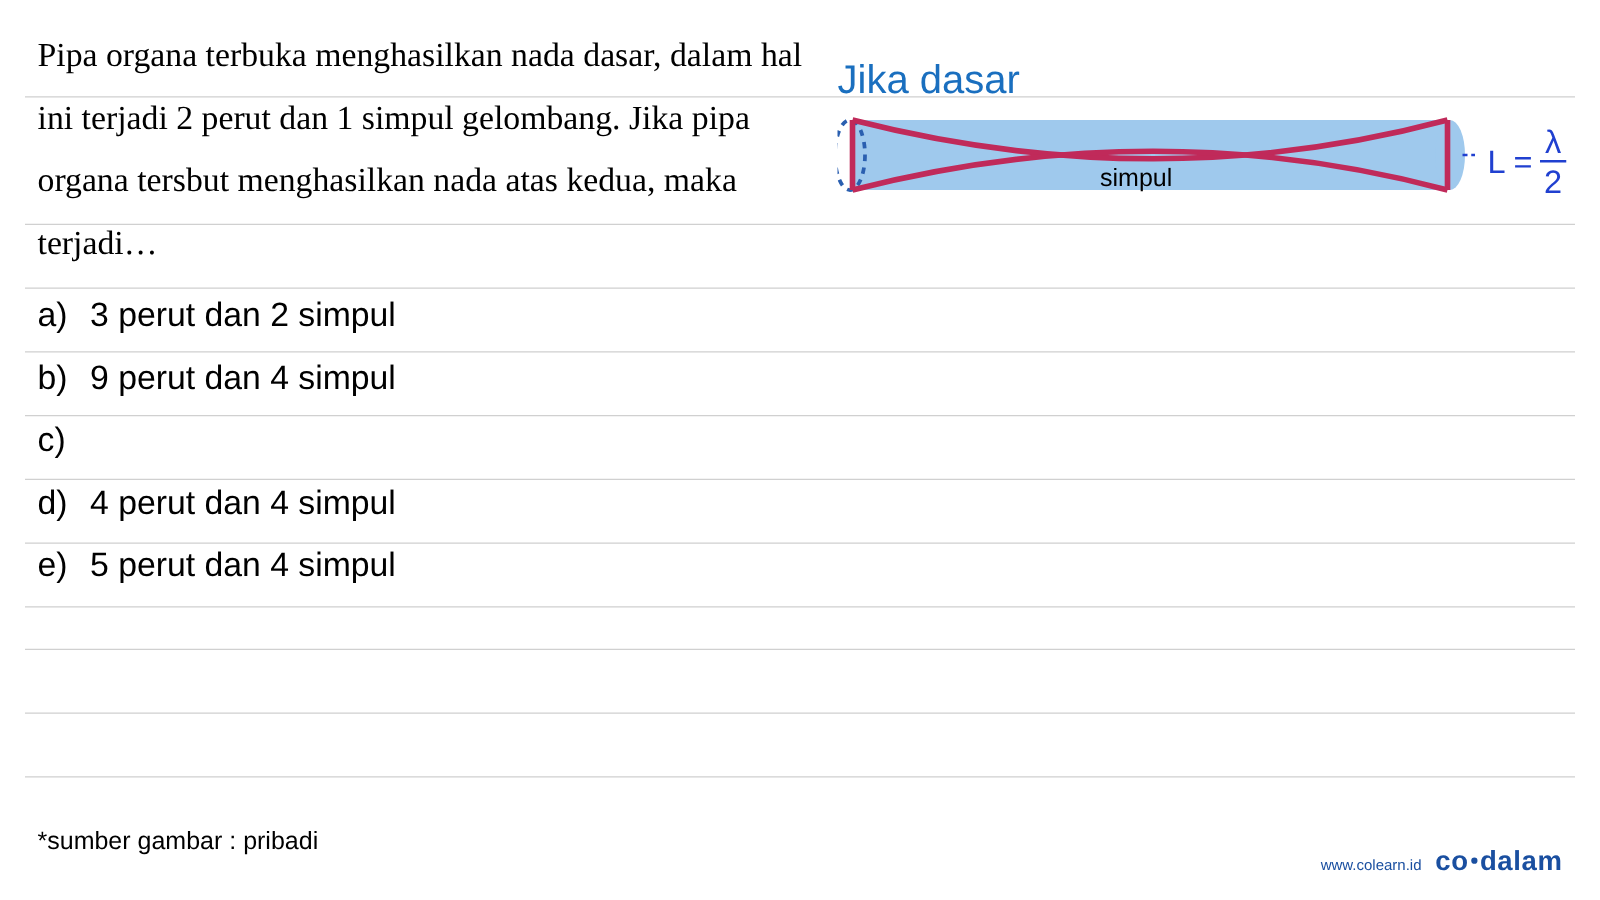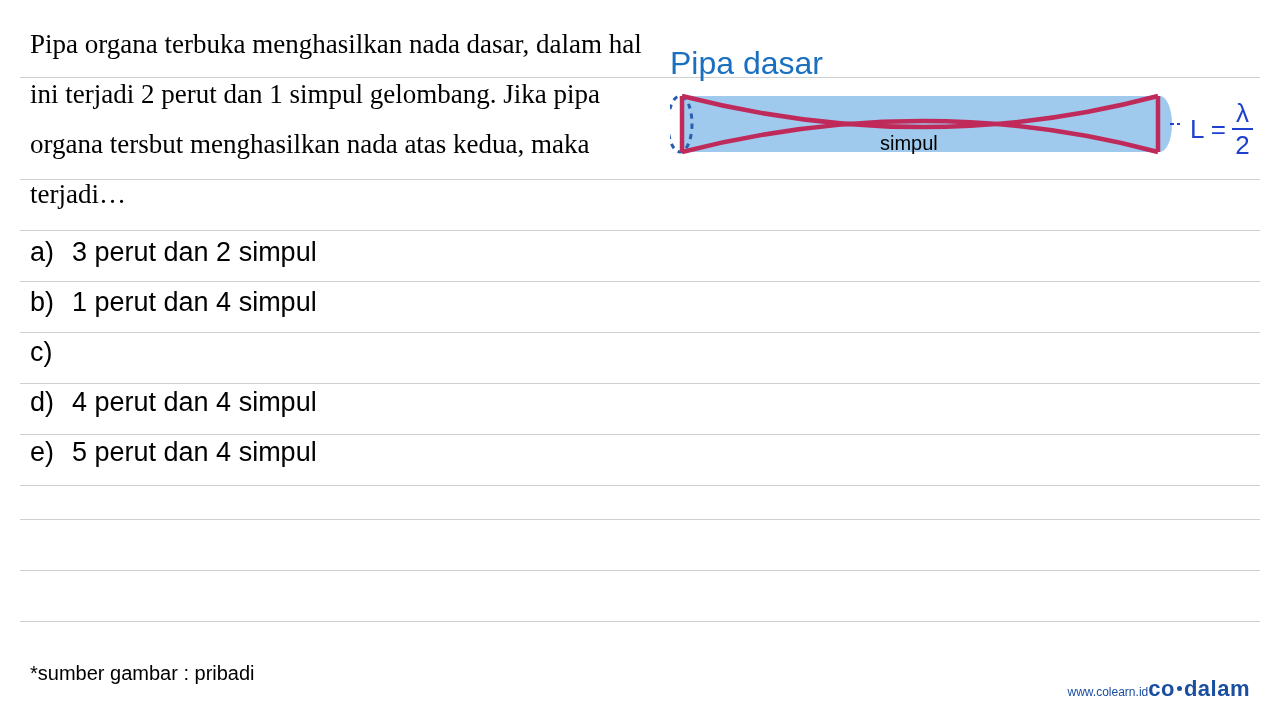--- a/index.html
+++ b/index.html
@@ -107,21 +107,21 @@
       left: 30px;
       font-size: 20px;
       color: #000;
     }
     .footer-right {
       position: absolute;
       bottom: 18px;
       right: 30px;
       display: flex;
       align-items: baseline;
-      gap: 0;
+      gap: 11px;
       color: #1a4fa0;
     }
     .footer-url {
       font-size: 12px;
     }
     .footer-logo {
       font-size: 22px;
       font-weight: 600;
       letter-spacing: 0.5px;
     }
@@ -155,38 +155,38 @@
 <div class="content">
   <div class="question-text">Pipa organa terbuka menghasilkan nada dasar, dalam hal ini terjadi 2 perut dan 1 simpul gelombang. Jika pipa organa tersbut menghasilkan nada atas kedua, maka terjadi…</div>
 
   <div class="options">
     <div class="option-row">
       <span class="option-label">a)</span>
       <span>3 perut dan 2 simpul</span>
     </div>
     <div class="option-row">
       <span class="option-label">b)</span>
-      <span>1 perut dan 4 simpul</span>
+      <span>9 perut dan 4 simpul</span>
     </div>
     <div class="option-row">
       <span class="option-label">c)</span>
     </div>
     <div class="option-row">
       <span class="option-label">d)</span>
       <span>4 perut dan 4 simpul</span>
     </div>
     <div class="option-row">
       <span class="option-label">e)</span>
       <span>5 perut dan 4 simpul</span>
     </div>
   </div>
 </div>
 
 <div class="diagram-area">
-  <div class="diagram-title">Pipa dasar</div>
+  <div class="diagram-title">Jika dasar</div>
   <svg class="pipe-svg" width="510" height="80" viewBox="0 0 510 80">
     <rect x="10" y="8" width="480" height="56" fill="#9fc9ed" stroke="none"></rect>
     <ellipse cx="490" cy="36" rx="12" ry="28" fill="#9fc9ed" stroke="none"></ellipse>
     <ellipse cx="10" cy="36" rx="12" ry="28" fill="none" stroke="#2a5fb0" stroke-width="3" stroke-dasharray="5,5"></ellipse>
     <path d="M 12 8 Q 255 70 488 8" fill="none" stroke="#c02a5a" stroke-width="4.5"></path>
     <path d="M 12 64 Q 255 2 488 64" fill="none" stroke="#c02a5a" stroke-width="4.5"></path>
     <line x1="12" y1="8" x2="12" y2="64" stroke="#c02a5a" stroke-width="4.5"></line>
     <line x1="488" y1="8" x2="488" y2="64" stroke="#c02a5a" stroke-width="4.5"></line>
     <line x1="500" y1="36" x2="520" y2="36" stroke="#2040d0" stroke-width="2" stroke-dasharray="4,3"></line>
   </svg>

